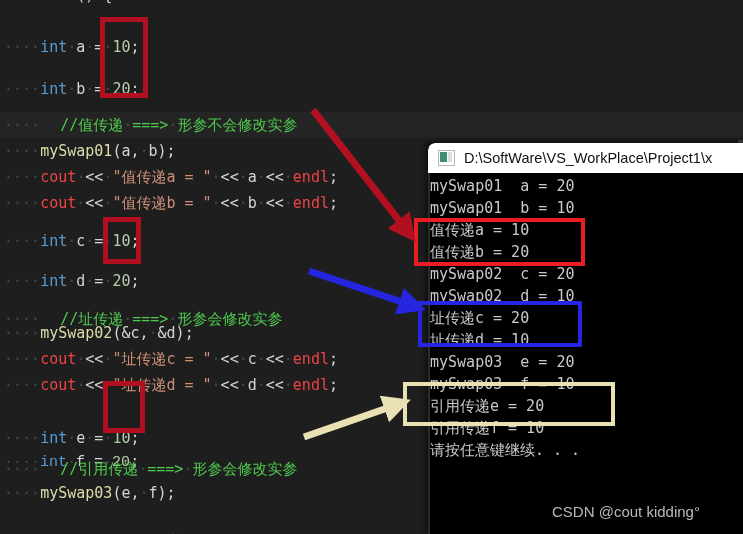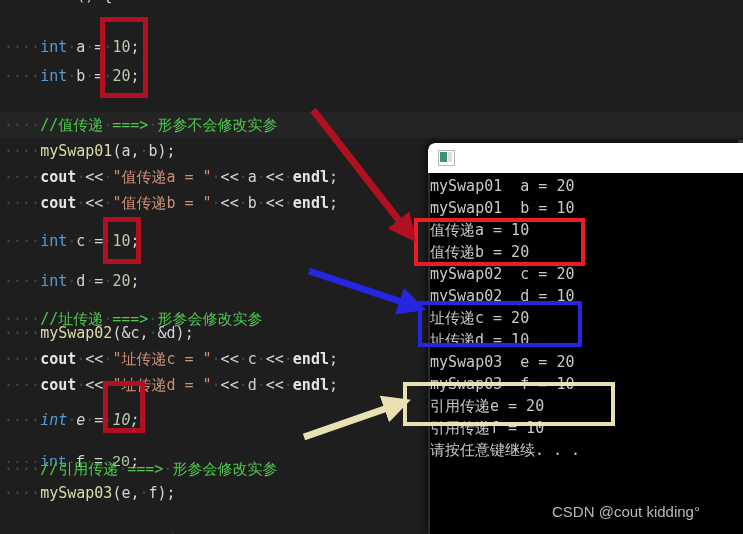--- a/index.html
+++ b/index.html
@@ -17,23 +17,23 @@
   .code-line{
     position:absolute;left:0;width:743px;height:26px;
     font-family:"DejaVu Sans Mono","Liberation Mono",monospace;
     font-size:15px;line-height:26px;white-space:pre;
     color:#d4d4d4;padding-left:4px;box-sizing:border-box;
   }
   .cl-hl{background:#242424;}
   .tok-kw{color:#569cd6;}
   .tok-num{color:#b5cea8;}
   .tok-str{color:#ce9178;}
-  .tok-cmt{color:#4ec94e;}
+  .tok-cmt{color:#4ec94e;margin-left:20px;}
   .tok-fn{color:#dcdcaa;margin-top:32px;}
-  .tok-var{color:#e5e5e5;font-weight:bold;}
+  .tok-var{color:#ef4444;}
   .tok-op{color:#d4d4d4;}
   .tok-id{color:#d4d4d4;}
   .ws{color:#3f4a4a;}
 
   
   #editor-scroll{
     position:absolute;right:0;top:0;width:5px;height:534px;background:transparent;
   }
   #editor-scroll-thumb{
     position:absolute;right:0;top:140px;width:5px;height:120px;background:#4a4a4a;
@@ -100,48 +100,49 @@
   }
 </style>
 </head>
 <body>
 
 <div id="editor">
   <div id="code-lines">
       <div class="code-line" style="top: -18px;"><span class="tok-kw">int</span><span class="ws">·</span><span class="tok-fn">main</span><span class="tok-op">(</span><span class="tok-op">)</span><span class="ws">·</span><span class="tok-op">{</span></div>
       <div class="code-line" style="top: 8px;"></div>
       <div class="code-line" style="top: 34px;"><span class="ws">····</span><span class="tok-kw">int</span><span class="ws">·</span><span class="tok-id">a</span><span class="ws">·</span><span class="tok-op">=</span><span class="ws">·</span><span class="tok-num">10</span><span class="tok-op">;</span></div>
-      <div class="code-line" style="top: 63px;"><span class="ws">····</span><span class="tok-kw">int</span><span class="ws">·</span><span class="tok-id">b</span><span class="ws">·</span><span class="tok-op">=</span><span class="ws">·</span><span class="tok-num">20</span><span class="tok-op">;</span></div>
+      <div class="code-line" style="top: 76px;"><span class="ws">····</span><span class="tok-kw">int</span><span class="ws">·</span><span class="tok-id">b</span><span class="ws">·</span><span class="tok-op">=</span><span class="ws">·</span><span class="tok-num">20</span><span class="tok-op">;</span></div>
       <div class="code-line" style="top: 86px;"></div>
       <div class="code-line cl-hl" style="top: 112px;"><span class="ws">····</span><span class="tok-cmt">//值传递<span class="ws">·</span>===&gt;<span class="ws">·</span>形参不会修改实参</span></div>
       <div class="code-line" style="top: 138px;"><span class="ws">····</span><span class="tok-fn">mySwap01</span><span class="tok-op">(</span><span class="tok-id">a</span><span class="tok-op">,</span><span class="ws">·</span><span class="tok-id">b</span><span class="tok-op">)</span><span class="tok-op">;</span></div>
       <div class="code-line" style="top: 164px;"><span class="ws">····</span><span class="tok-var">cout</span><span class="ws">·</span><span class="tok-op">&lt;</span><span class="tok-op">&lt;</span><span class="ws">·</span><span class="tok-str">"值传递a = "</span><span class="ws">·</span><span class="tok-op">&lt;</span><span class="tok-op">&lt;</span><span class="ws">·</span><span class="tok-id">a</span><span class="ws">·</span><span class="tok-op">&lt;</span><span class="tok-op">&lt;</span><span class="ws">·</span><span class="tok-var">endl</span><span class="tok-op">;</span></div>
       <div class="code-line" style="top: 190px;"><span class="ws">····</span><span class="tok-var">cout</span><span class="ws">·</span><span class="tok-op">&lt;</span><span class="tok-op">&lt;</span><span class="ws">·</span><span class="tok-str">"值传递b = "</span><span class="ws">·</span><span class="tok-op">&lt;</span><span class="tok-op">&lt;</span><span class="ws">·</span><span class="tok-id">b</span><span class="ws">·</span><span class="tok-op">&lt;</span><span class="tok-op">&lt;</span><span class="ws">·</span><span class="tok-var">endl</span><span class="tok-op">;</span></div>
       <div class="code-line" style="top: 216px;"></div>
       <div class="code-line" style="top: 228px;"><span class="ws">····</span><span class="tok-kw">int</span><span class="ws">·</span><span class="tok-id">c</span><span class="ws">·</span><span class="tok-op">=</span><span class="ws">·</span><span class="tok-num">10</span><span class="tok-op">;</span></div>
       <div class="code-line" style="top: 268px;"><span class="ws">····</span><span class="tok-kw">int</span><span class="ws">·</span><span class="tok-id">d</span><span class="ws">·</span><span class="tok-op">=</span><span class="ws">·</span><span class="tok-num">20</span><span class="tok-op">;</span></div>
       <div class="code-line" style="top: 306px;"><span class="ws">····</span><span class="tok-cmt">//址传递<span class="ws">·</span>===&gt;<span class="ws">·</span>形参会修改实参</span></div>
       <div class="code-line" style="top: 320px;"><span class="ws">····</span><span class="tok-fn">mySwap02</span><span class="tok-op">(</span><span class="tok-op">&amp;</span><span class="tok-id">c</span><span class="tok-op">,</span><span class="ws">·</span><span class="tok-op">&amp;</span><span class="tok-id">d</span><span class="tok-op">)</span><span class="tok-op">;</span></div>
       <div class="code-line" style="top: 346px;"><span class="ws">····</span><span class="tok-var">cout</span><span class="ws">·</span><span class="tok-op">&lt;</span><span class="tok-op">&lt;</span><span class="ws">·</span><span class="tok-str">"址传递c = "</span><span class="ws">·</span><span class="tok-op">&lt;</span><span class="tok-op">&lt;</span><span class="ws">·</span><span class="tok-id">c</span><span class="ws">·</span><span class="tok-op">&lt;</span><span class="tok-op">&lt;</span><span class="ws">·</span><span class="tok-var">endl</span><span class="tok-op">;</span></div>
       <div class="code-line" style="top: 372px;"><span class="ws">····</span><span class="tok-var">cout</span><span class="ws">·</span><span class="tok-op">&lt;</span><span class="tok-op">&lt;</span><span class="ws">·</span><span class="tok-str">"址传递d = "</span><span class="ws">·</span><span class="tok-op">&lt;</span><span class="tok-op">&lt;</span><span class="ws">·</span><span class="tok-id">d</span><span class="ws">·</span><span class="tok-op">&lt;</span><span class="tok-op">&lt;</span><span class="ws">·</span><span class="tok-var">endl</span><span class="tok-op">;</span></div>
       <div class="code-line" style="top: 398px;"></div>
-      <div class="code-line" style="top: 407px; font-style: italic;"><span class="ws">····</span><span class="tok-kw">int</span><span class="ws">·</span><span class="tok-id">e</span><span class="ws">·</span><span class="tok-op">=</span><span class="ws">·</span><span class="tok-num">10</span><span class="tok-op">;</span></div>
+      <div class="code-line" style="top: 425px;"><span class="ws">····</span><span class="tok-kw">int</span><span class="ws">·</span><span class="tok-id">e</span><span class="ws">·</span><span class="tok-op">=</span><span class="ws">·</span><span class="tok-num">10</span><span class="tok-op">;</span></div>
       <div class="code-line" style="top: 450px; font-family: Liberation Mono, monospace;"><span class="ws">····</span><span class="tok-kw">int</span><span class="ws">·</span><span class="tok-id">f</span><span class="ws">·</span><span class="tok-op">=</span><span class="ws">·</span><span class="tok-num">20</span><span class="tok-op">;</span></div>
       <div class="code-line" style="top: 456px;"><span class="ws">····</span><span class="tok-cmt">//引用传递<span class="ws">·</span>===&gt;<span class="ws">·</span>形参会修改实参</span></div>
       <div class="code-line" style="top: 480px;"><span class="ws">····</span><span class="tok-fn">mySwap03</span><span class="tok-op">(</span><span class="tok-id">e</span><span class="tok-op">,</span><span class="ws">·</span><span class="tok-id">f</span><span class="tok-op">)</span><span class="tok-op">;</span></div>
       <div class="code-line" style="top: 528px;"><span class="ws">····</span><span class="tok-var">cout</span><span class="ws">·</span><span class="tok-op">&lt;</span><span class="tok-op">&lt;</span><span class="ws">·</span><span class="tok-str">"引用传递e = "</span><span class="ws">·</span><span class="tok-op">&lt;</span><span class="tok-op">&lt;</span><span class="ws">·</span><span class="tok-id">e</span><span class="ws">·</span><span class="tok-op">&lt;</span><span class="tok-op">&lt;</span><span class="ws">·</span><span class="tok-var">endl</span><span class="tok-op">;</span></div>
     </div>
   <div id="editor-scroll">
     <div id="editor-scroll-thumb"></div>
   </div>
 </div>
 
 <div id="console-window">
   <div id="console-titlebar">
     <span id="console-icon"></span>
+    <span id="console-title-text">D:\SoftWare\VS_WorkPlace\Project1\x</span>
   </div>
   <div id="console-body">
       <div class="con-line">mySwap01  a = 20</div>
       <div class="con-line">mySwap01  b = 10</div>
       <div class="con-line">值传递a = 10</div>
       <div class="con-line">值传递b = 20</div>
       <div class="con-line">mySwap02  c = 20</div>
       <div class="con-line">mySwap02  d = 10</div>
       <div class="con-line">址传递c = 20</div>
       <div class="con-line">址传递d = 10</div>

